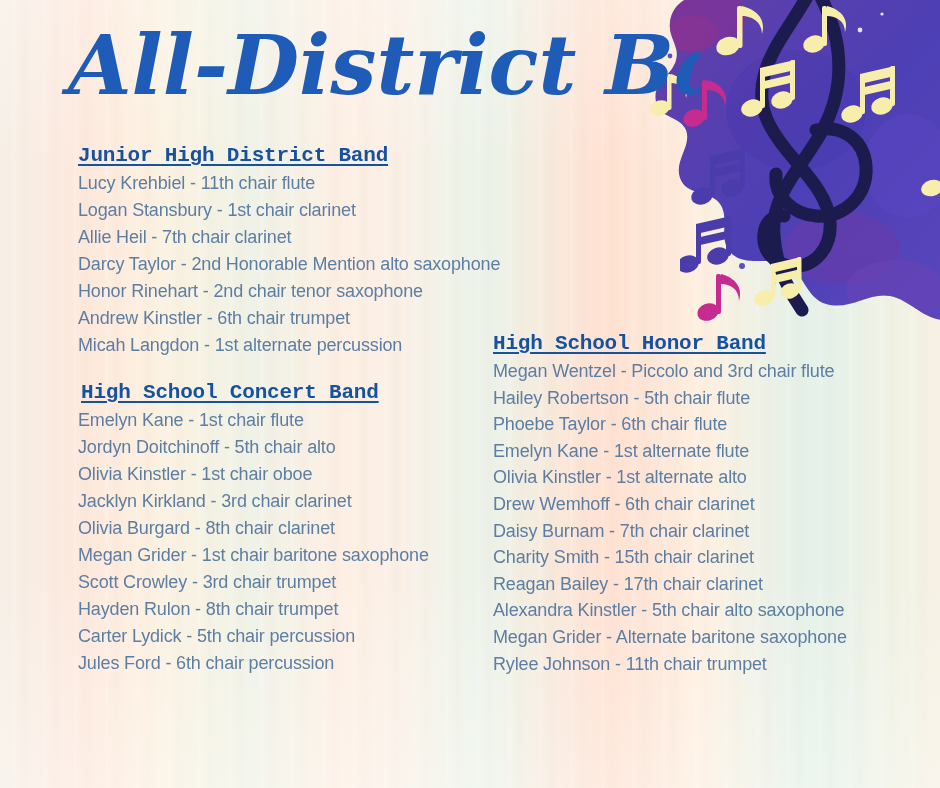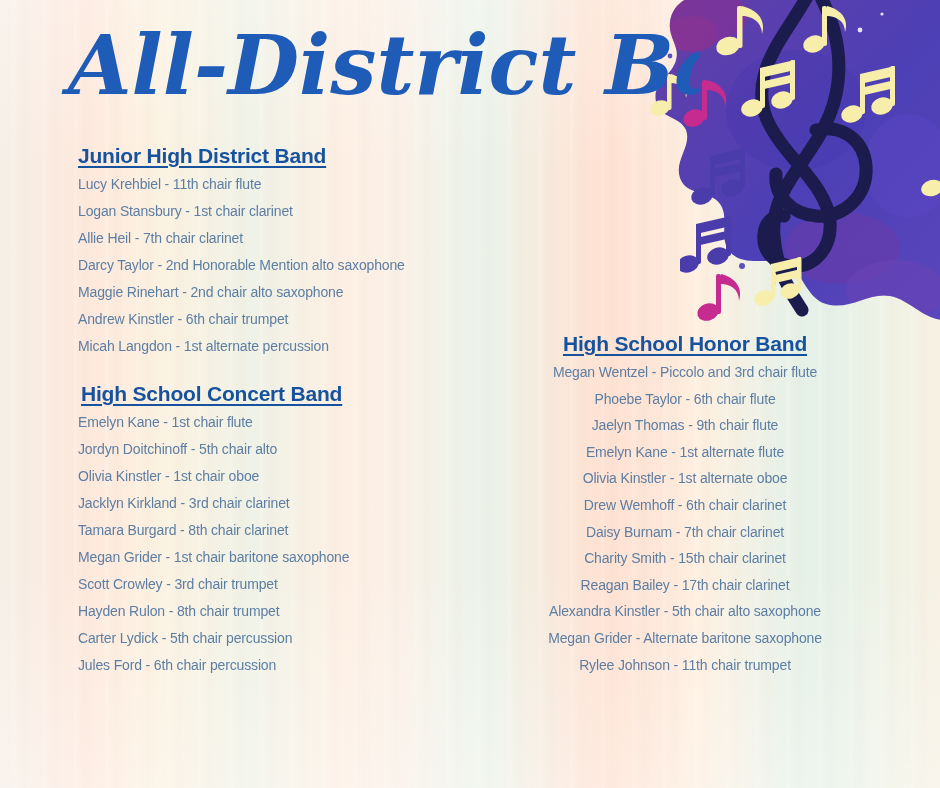--- a/index.html
+++ b/index.html
@@ -122,50 +122,49 @@
 
   
   .col-left {
     position: absolute;
     left: 78px;
     top: 144px;
     width: 600px;
   }
   .col-right {
     position: absolute;
-    left: 470px;
+    left: 493px;
     top: 332px;
     width: 430px;
-    text-align: center;
   }
 
   .section + .section { margin-top: 22px; }
 
   h2.section-heading {
     margin: 0 0 3px 0;
-    font-family: Liberation Sans, sans-serif;
+    font-family: Liberation Mono, monospace;
     font-size: 21px;
     font-weight: 700;
     color: #17529f;
     letter-spacing: -0.2px;
     text-decoration: underline;
     text-underline-offset: 3px;
     text-decoration-thickness: 2.2px;
     white-space: nowrap;
   }
   h2.section-heading.indented { padding-left: 3px; }
 
   ul.member-list {
     margin: 0;
     padding: 0;
     list-style: none;
   }
   ul.member-list li {
     font-family: "Liberation Sans", sans-serif;
-    font-size: 14px;
+    font-size: 18px;
     line-height: 27px;
     color: #5d7ea3;
     white-space: nowrap;
     letter-spacing: -0.15px;
   }
   .col-right ul.member-list li { line-height: 26.6px; }
 </style>
 </head>
 <body>
 
@@ -337,54 +336,54 @@
 
   <div class="col-left">
 
     <section class="section">
       <h2 class="section-heading">Junior High District Band</h2>
       <ul class="member-list">
         <li>Lucy Krehbiel - 11th chair flute</li>
         <li>Logan Stansbury - 1st chair clarinet</li>
         <li>Allie Heil - 7th chair clarinet</li>
         <li>Darcy Taylor - 2nd Honorable Mention alto saxophone</li>
-        <li>Maggie Rinehart - 2nd chair alto saxophone</li>
+        <li>Honor Rinehart - 2nd chair tenor saxophone</li>
         <li>Andrew Kinstler - 6th chair trumpet</li>
         <li>Micah Langdon - 1st alternate percussion</li>
       </ul>
     </section>
 
     <section class="section">
       <h2 class="section-heading indented">High School Concert Band</h2>
       <ul class="member-list">
         <li>Emelyn Kane - 1st chair flute</li>
         <li>Jordyn Doitchinoff - 5th chair alto</li>
         <li>Olivia Kinstler - 1st chair oboe</li>
         <li>Jacklyn Kirkland - 3rd chair clarinet</li>
-        <li>Tamara Burgard - 8th chair clarinet</li>
+        <li>Olivia Burgard - 8th chair clarinet</li>
         <li>Megan Grider - 1st chair baritone saxophone</li>
         <li>Scott Crowley - 3rd chair trumpet</li>
         <li>Hayden Rulon - 8th chair trumpet</li>
         <li>Carter Lydick - 5th chair percussion</li>
         <li>Jules Ford - 6th chair percussion</li>
       </ul>
     </section>
 
   </div>
 
   <div class="col-right">
 
     <section class="section">
       <h2 class="section-heading">High School Honor Band</h2>
       <ul class="member-list">
         <li>Megan Wentzel - Piccolo and 3rd chair flute</li>
+        <li>Hailey Robertson - 5th chair flute</li>
         <li>Phoebe Taylor - 6th chair flute</li>
-        <li>Jaelyn Thomas - 9th chair flute</li>
         <li>Emelyn Kane - 1st alternate flute</li>
-        <li>Olivia Kinstler - 1st alternate oboe</li>
+        <li>Olivia Kinstler - 1st alternate alto</li>
         <li>Drew Wemhoff - 6th chair clarinet</li>
         <li>Daisy Burnam - 7th chair clarinet</li>
         <li>Charity Smith - 15th chair clarinet</li>
         <li>Reagan Bailey - 17th chair clarinet</li>
         <li>Alexandra Kinstler - 5th chair alto saxophone</li>
         <li>Megan Grider - Alternate baritone saxophone</li>
         <li>Rylee Johnson - 11th chair trumpet</li>
       </ul>
     </section>
 

